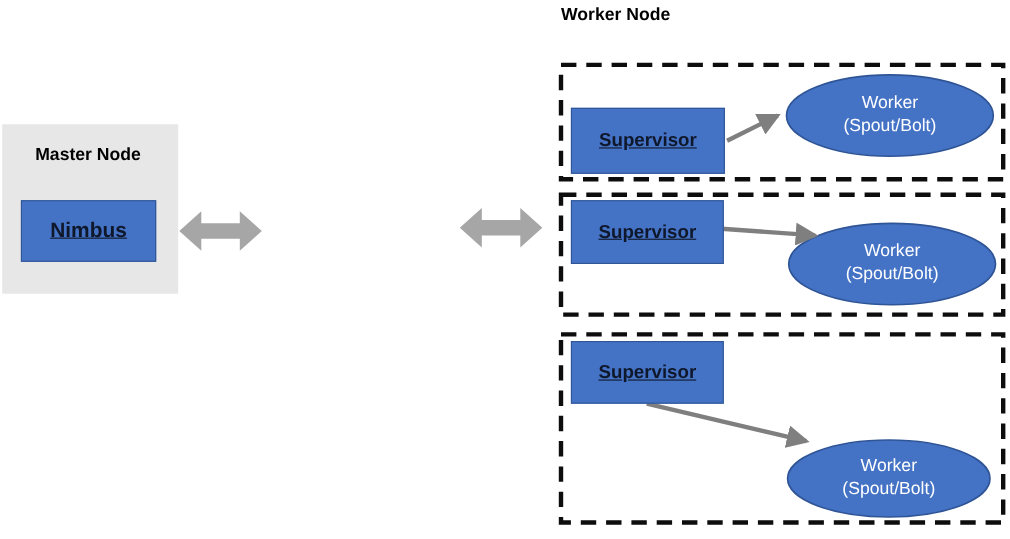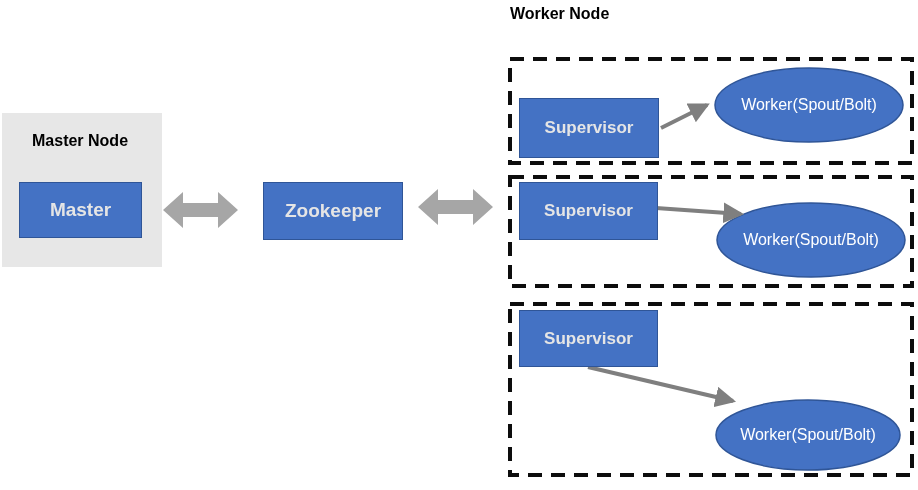--- a/index.html
+++ b/index.html
@@ -12,30 +12,30 @@
     position:absolute;font-weight:bold;font-size:16px;color:#000;
     white-space:nowrap;letter-spacing:0;text-align:center;
   }
   .master-panel{
     position:absolute;left:2px;top:113px;width:160px;height:154px;
     background:#e7e7e7;
   }
   .blue-box{
     position:absolute;background:#4472c4;border:1px solid #2f5597;
     display:flex;align-items:center;justify-content:center;
-    color:#e5e5e5;font-weight:bold;box-sizing:border-box;
+    color:#0f172a;font-weight:bold;box-sizing:border-box;text-decoration:underline;
   }
   .nimbus{left:19px;top:182px;width:123px;height:56px;font-size:19px;}
   .zookeeper{left:263px;top:182px;width:140px;height:58px;font-size:19px;}
   .supervisor{font-size:17px;}
   .sup1{left:519px;top:98px;width:140px;height:60px;}
   .sup2{left:519px;top:182px;width:139px;height:58px;}
   .sup3{left:519px;top:310px;width:139px;height:57px;}
   .ellipse-text{
-    position:absolute;display:flex;align-items:center;justify-content:center;
+    position:absolute;display:flex;flex-direction:column;align-items:center;justify-content:center;
     color:#fff;font-size:16px;line-height:1.3;text-align:center;font-weight:normal;
   }
   .et1{left:715px;top:68px;width:188px;height:74px;}
   .et2{left:717px;top:203px;width:188px;height:74px;}
   .et3{left:716px;top:400px;width:184px;height:70px;}
 </style>
 </head>
 <body>
 
 <div class="canvas">
@@ -61,22 +61,21 @@
     <ellipse cx="808" cy="435" rx="92" ry="35" fill="#4472c4" stroke="#2f5597" stroke-width="1.5"></ellipse>
 
     <line x1="661" y1="128" x2="707" y2="105" stroke="#7f7f7f" stroke-width="4" marker-end="url(#arrowhead)"></line>
     <line x1="656" y1="208" x2="741" y2="214" stroke="#7f7f7f" stroke-width="4" marker-end="url(#arrowhead)"></line>
     <line x1="588" y1="367" x2="733" y2="401" stroke="#7f7f7f" stroke-width="4" marker-end="url(#arrowhead)"></line>
   </svg>
 
   <div class="section-label" style="left:510px;top:5px;">Worker Node</div>
   <div class="section-label" style="left:32px;top:132px;">Master Node</div>
 
-  <div class="blue-box nimbus">Master</div>
-  <div class="blue-box zookeeper">Zookeeper</div>
+  <div class="blue-box nimbus">Nimbus</div>
 
   <div class="blue-box supervisor sup1">Supervisor</div>
   <div class="blue-box supervisor sup2">Supervisor</div>
   <div class="blue-box supervisor sup3">Supervisor</div>
 
   <div class="ellipse-text et1">
     <div>Worker</div>
     <div>(Spout/Bolt)</div>
   </div>
   <div class="ellipse-text et2">

